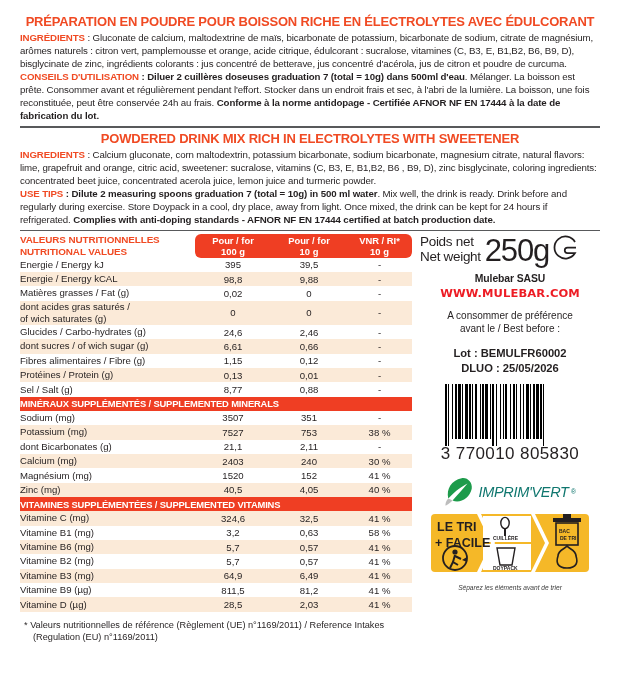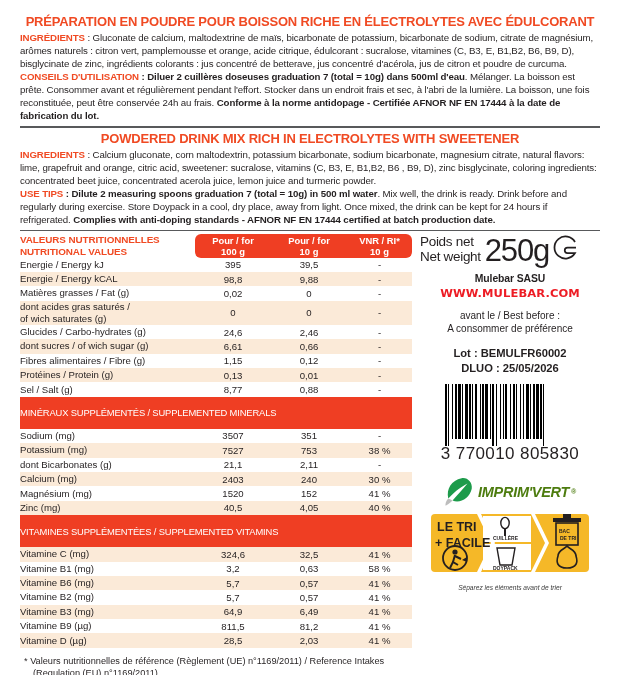--- a/index.html
+++ b/index.html
@@ -55,22 +55,22 @@
     text-align:center; font-size:9.4px; line-height:1.2;
     vertical-align:middle; height:16px;
   }
   .hdr-red.first { border-top-left-radius:6px; border-bottom-left-radius:6px; }
   .hdr-red.last  { border-top-right-radius:6px; border-bottom-right-radius:6px; }
   .nm { text-align:left; padding-left:2px; line-height:1.26; }
   .vl { text-align:center; }
   tr.band td { background:#fbead8; }
   tr.rowline td { height:14.4px; }
   .sub-head td {
-    background:#ef3e23; color:#ffffff; font-weight:normal;
-    font-size:9.4px; padding-left:4px; height:32px; letter-spacing:-0.15px;
+    background:#ef3e23; color:#ffffff; font-weight:bold;
+    font-size:9.4px; padding-left:4px; height:14px; letter-spacing:-0.15px;
   }
   .foot-note {
     font-size:9.2px; line-height:1.32; margin-top:7px; padding-left:4px;
     text-indent:-9px; padding-left:13px;
   }
 
   
   .weight-row { display:flex; align-items:flex-start; gap:4px; margin-top:1px; }
   .weight-lbl { font-size:13.5px; line-height:1.08; white-space:nowrap; letter-spacing:-0.3px; }
   .weight-num { font-size:31px; font-weight:normal; line-height:1; letter-spacing:-1.2px; }
@@ -83,21 +83,21 @@
     font-family:"DejaVu Sans", sans-serif; letter-spacing:0.1px;
     transform:scaleY(0.92);
   }
   .bb { text-align:center; font-size:10px; margin-top:9px; line-height:1.3; }
   .lot { text-align:center; font-weight:bold; font-size:11.2px; margin-top:11px; line-height:1.32; }
   .barcode-wrap { display:flex; justify-content:center; margin-top:8px; }
   .barcode { position:relative; }
 
   
   .iv { display:flex; align-items:center; justify-content:center; margin-top:9px; gap:2px; }
-  .iv-txt { color:#4d7c0f; font-weight:bold; font-style:italic; font-size:14.5px; letter-spacing:-0.3px; }
+  .iv-txt { color:#0f766e; font-weight:normal; font-style:italic; font-size:14.5px; letter-spacing:-0.3px; }
   .iv-reg { font-size:7px; vertical-align:super; }
 
   
   .tri { margin-top:5px; display:flex; justify-content:center; }
   .tri-note { text-align:center; font-size:6.6px; font-style:italic; color:#3b3b3b; margin-top:2px; }
 </style>
 </head>
 <body>
 
 <div class="page">
@@ -323,22 +323,22 @@
           <path d="M88 28 A44 44 0 1 0 88 72 L58 72 A1 1 0 0 1 58 50 L92 50" fill="none" stroke="#231f20" stroke-width="7"></path>
         </svg>
       </div>
 
       <div class="company">
         <div class="nm1">Mulebar SASU</div>
         <div class="url">WWW.MULEBAR.COM</div>
       </div>
 
       <div class="bb">
+        <div>A consommer de préférence</div>
         <div>avant le / Best before :</div>
-        <div>A consommer de préférence</div>
       </div>
 
       <div class="lot">
         <div>Lot : BEMULFR60002</div>
         <div>DLUO : 25/05/2026</div>
       </div>
 
       <div class="barcode-wrap">
         <div class="barcode">
           <svg id="bc" width="142" height="80" viewBox="0 0 142 80">

